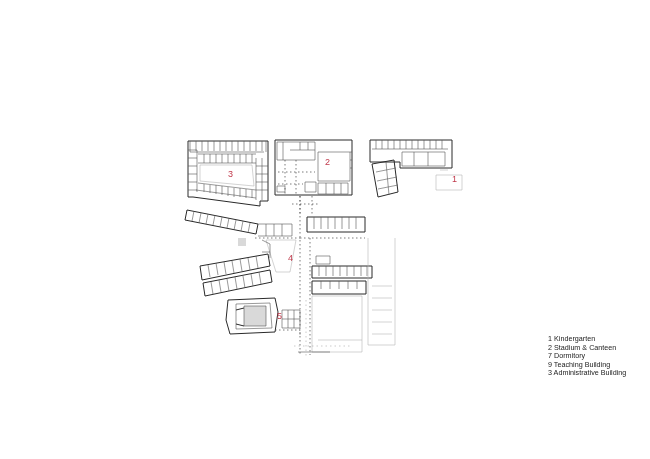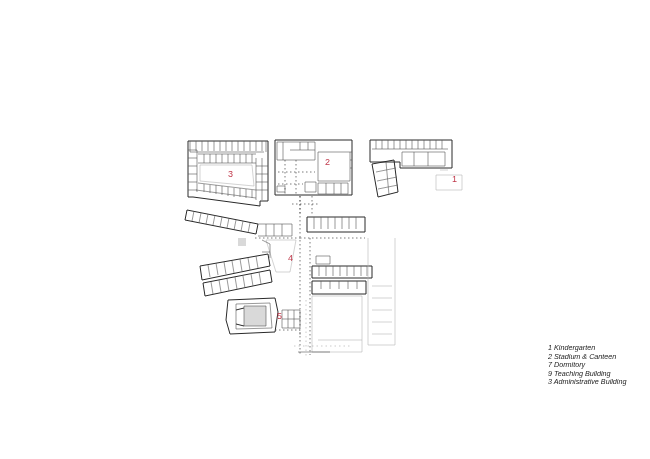--- a/index.html
+++ b/index.html
@@ -5,21 +5,21 @@
   html, body { margin: 0; padding: 0; background: #ffffff; }
   body { width: 650px; height: 459px; position: relative; overflow: hidden; font-family: "Liberation Sans", sans-serif; }
   #plan { position: absolute; left: 0; top: 0; width: 650px; height: 459px; }
   .wall { fill: none; stroke: #2a2a2a; stroke-width: 1; }
   .wall-thin { fill: none; stroke: #555; stroke-width: 0.6; }
   .wall-light { fill: none; stroke: #b5b5b5; stroke-width: 0.6; }
   .dash { fill: none; stroke: #444; stroke-width: 0.7; stroke-dasharray: 1.5 2.5; }
   .dash-light { fill: none; stroke: #aaa; stroke-width: 0.6; stroke-dasharray: 1.5 3; }
   .grey-fill { fill: #d9d9d9; stroke: none; }
   .num-label { position: absolute; font-size: 9px; color: #c0394b; line-height: 1; }
-  .legend { position: absolute; left: 548px; top: 344px; font-size: 7.2px; color: #222; line-height: 8.6px; font-style: italic; }
+  .legend { position: absolute; left: 548px; top: 335px; font-size: 7.2px; color: #222; line-height: 8.6px; }
   .legend-item { white-space: nowrap; }
 </style>
 </head>
 <body>
 
 <svg id="plan" viewBox="0 0 650 459" xmlns="http://www.w3.org/2000/svg">
 
   <g>
 
     <path class="wall" d="M188,141 L268,141 L268,201 L260,201 L260,206 L193,197 L188,197 Z"></path>

